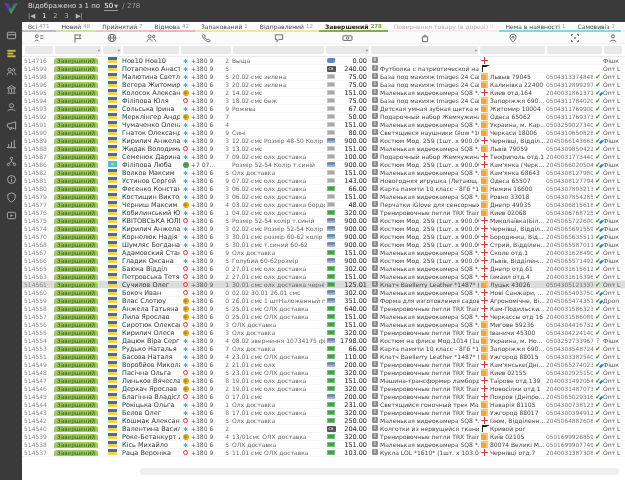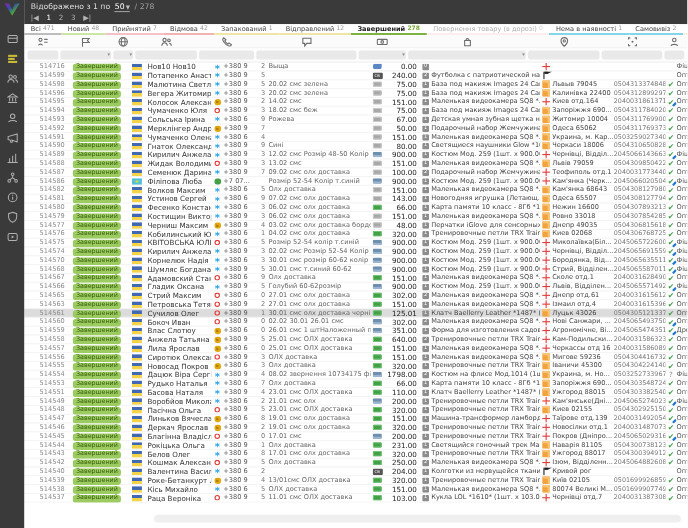--- a/index.html
+++ b/index.html
@@ -40,22 +40,22 @@
   .fbox { height:8px; background:#e9e9e9; border-radius:2px; display:flex; align-items:center; justify-content:flex-end; cursor:text; }
   .fbox .car { font-size:4.5px; color:#8a8a8a; margin-right:1px; }
 
   
   .g-id{width:30px}.g-status{width:48px}.g-flag{width:20px}.g-name{width:58px}
   .g-phone{width:52px}.g-comment{width:93px}.g-money{width:45px}.g-product{width:109px}
   .g-address{width:67px}.g-ttn{width:57px}.g-manager{width:20px}
 
   
   .tbody { position:absolute; left:22px; top:57px; right:0; height:400px; overflow:hidden; background:#fff; }
-  .row { display:flex; height:8px; line-height:8px; align-items:center; font-size:6.5px; color:#444;
-         border-bottom:1px solid #f4f4f4; padding-left:14px; white-space:nowrap; cursor:pointer; }
+  .row { display:flex; height:8px; line-height:8px; font-size:6.5px; color:#444;
+         border-bottom:1px solid #f4f4f4; padding-left:2px; white-space:nowrap; cursor:pointer; }
   .row.sel { background:#dcdcdc; }
   .c { overflow:hidden; white-space:nowrap; flex:none; }
   .c-id{width:30px;color:#8a8a8a;font-size:6px}
   .c-status{width:48px}
   .badge { display:inline-block; background:#9ccb62; color:#38610b; font-size:5.8px; line-height:7px; height:7px;
            padding:0 3px; border-radius:3px; }
   .c-flag{width:20px; display:flex; justify-content:center;}
   .flag-ua{width:9px;height:6px;background:linear-gradient(#4168b0 50%,#f4d348 50%);}
   .flag-kz{width:9px;height:6px;background:#52c3d5; position:relative;}
   .flag-kz::before{content:'';position:absolute;left:3px;top:2px;width:3px;height:2px;background:#f4d348;border-radius:50%;}
@@ -518,21 +518,21 @@
           <span class="pen"></span>
         </div>
         <div class="c c-manager">Опт L</div>
       </div>
       <div class="row">
         <div class="c c-id">514594</div>
         <div class="c c-status"><span class="badge">Завершений</span></div>
         <div class="c c-flag">
           <span class="flag-ua"></span>
         </div>
-        <div class="c c-name">Чумаченко Юля</div>
+        <div class="c c-name">Філіпова Юля</div>
         <div class="c c-src">
           <span class="src-olx"></span>
         </div>
         <div class="c c-phone">+380 9</div>
         <div class="c c-days">3</div>
         <div class="c c-comment">18.02 смс беж</div>
         <div class="c c-pay">
           <span class="pay-cash"></span>
         </div>
         <div class="c c-price">75.00</div>
@@ -1176,21 +1176,21 @@
           <span class="pen"></span>
         </div>
         <div class="c c-manager">Фішк</div>
       </div>
       <div class="row">
         <div class="c c-id">514565</div>
         <div class="c c-status"><span class="badge">Завершений</span></div>
         <div class="c c-flag">
           <span class="flag-ua"></span>
         </div>
-        <div class="c c-name">Стрий Максим</div>
+        <div class="c c-name">Баюка Віддiл</div>
         <div class="c c-src">
           <span class="src-olx"></span>
         </div>
         <div class="c c-phone">+380 6</div>
         <div class="c c-days">0</div>
         <div class="c c-comment">27.01 смс олх доставка</div>
         <div class="c c-pay">
           <span class="pay-green"></span>
         </div>
         <div class="c c-price">302.00</div>
@@ -1426,21 +1426,21 @@
           <span class="ck-ok">✔</span>
         </div>
         <div class="c c-manager">Опт L</div>
       </div>
       <div class="row">
         <div class="c c-id">514555</div>
         <div class="c c-status"><span class="badge">Завершений</span></div>
         <div class="c c-flag">
           <span class="flag-ua"></span>
         </div>
-        <div class="c c-name">Новосад Покров</div>
+        <div class="c c-name">Кирилич Олеся</div>
         <div class="c c-src">
           <span class="src-yellow">ic</span>
         </div>
         <div class="c c-phone">+380 6</div>
         <div class="c c-days">3</div>
         <div class="c c-comment">Олх доставка</div>
         <div class="c c-pay">
           <span class="pay-green"></span>
         </div>
         <div class="c c-price">320.00</div>

